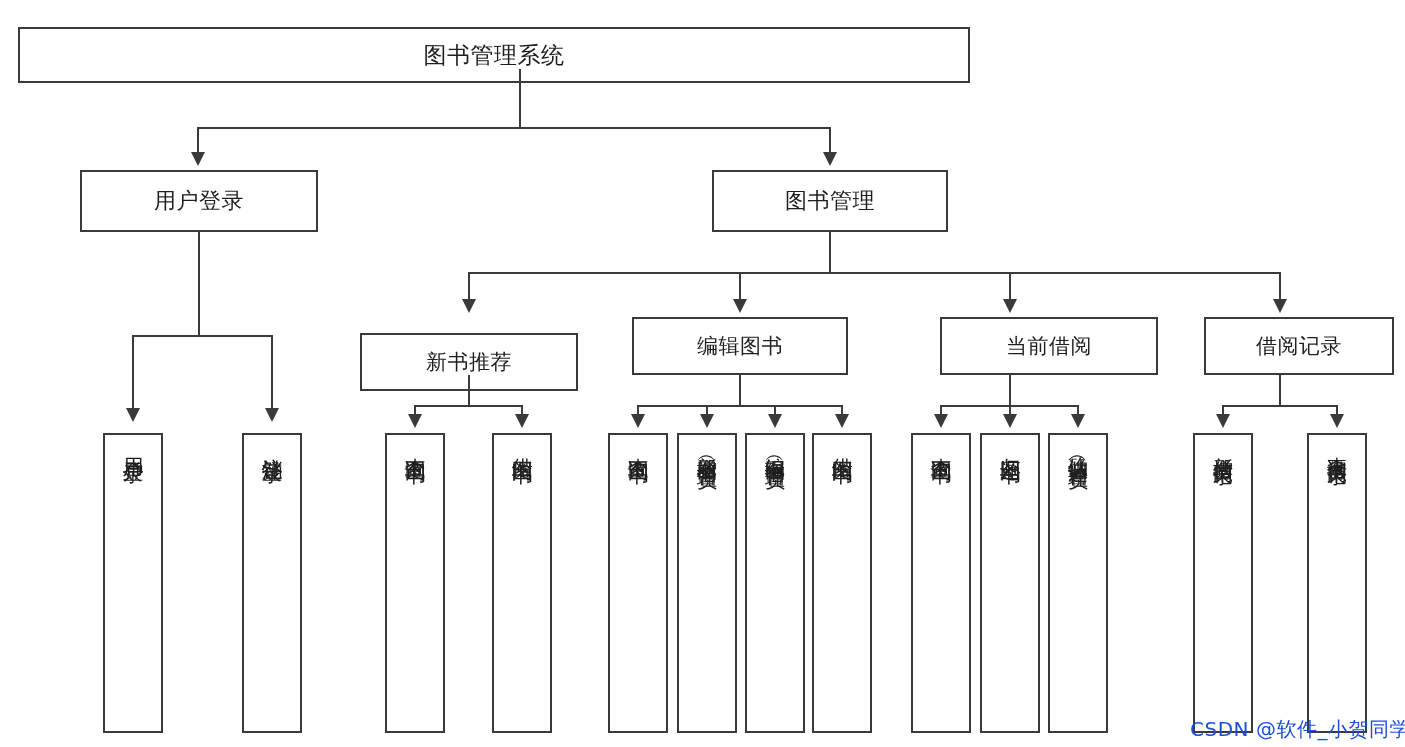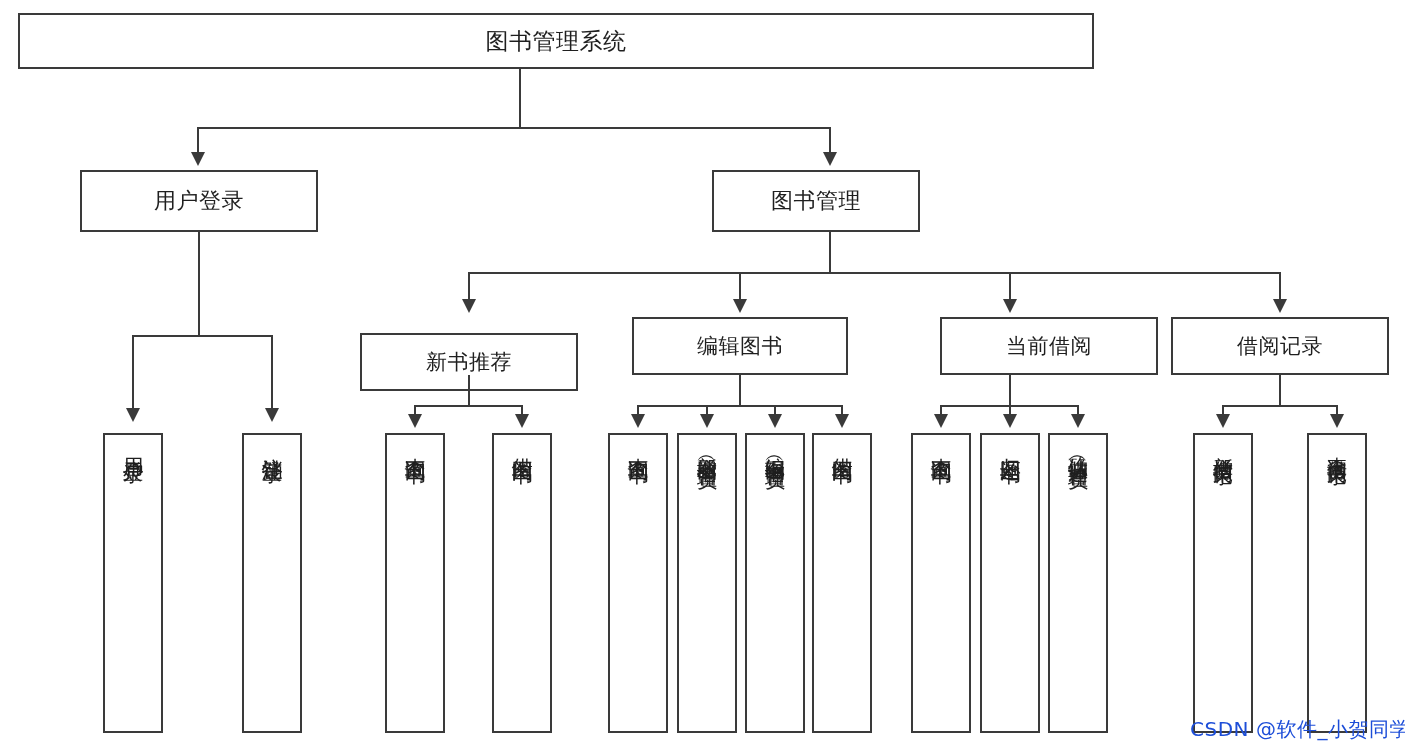--- a/index.html
+++ b/index.html
@@ -83,39 +83,39 @@
     white-space: nowrap;
     letter-spacing: 0.5px;
     pointer-events: none;
   }
 </style>
 </head>
 <body>
 
 <div id="diagram-canvas">
 
-  <div class="node root" style="left:18px; top:13px; width:1076px; height:56px;">
+  <div class="node root" style="left:18px; top:27px; width:952px; height:56px;">
     <span class="node-label">图书管理系统</span>
   </div>
 
   <div class="vline" style="left:519px; top:69px; height:59px;"></div>
 
   <div class="hline" style="left:198px; top:127px; width:633px;"></div>
 
   <div class="vline" style="left:197px; top:127px; height:28px;"></div>
   <div class="arrow" style="left:191px; top:152px;"></div>
 
   <div class="vline" style="left:829px; top:127px; height:28px;"></div>
   <div class="arrow" style="left:823px; top:152px;"></div>
 
   <div class="node level2" style="left:80px; top:170px; width:238px; height:62px;">
     <span class="node-label">用户登录</span>
   </div>
 
-  <div class="node level2" style="left:712px; top:170px; width:208px; height:62px;">
+  <div class="node level2" style="left:712px; top:170px; width:236px; height:62px;">
     <span class="node-label">图书管理</span>
   </div>
 
   <div class="vline" style="left:198px; top:232px; height:104px;"></div>
   <div class="hline" style="left:133px; top:335px; width:140px;"></div>
   <div class="vline" style="left:132px; top:335px; height:76px;"></div>
   <div class="arrow" style="left:126px; top:408px;"></div>
   <div class="vline" style="left:271px; top:335px; height:76px;"></div>
   <div class="arrow" style="left:265px; top:408px;"></div>
 
@@ -132,21 +132,21 @@
 
   <div class="node level3" style="left:360px; top:333px; width:218px; height:58px;">
     <span class="node-label">新书推荐</span>
   </div>
   <div class="node level3" style="left:632px; top:317px; width:216px; height:58px;">
     <span class="node-label">编辑图书</span>
   </div>
   <div class="node level3" style="left:940px; top:317px; width:218px; height:58px;">
     <span class="node-label">当前借阅</span>
   </div>
-  <div class="node level3" style="left:1171px; top:317px; width:218px; height:58px;">
+  <div class="node level3" style="left:1204px; top:317px; width:190px; height:58px;">
     <span class="node-label">借阅记录</span>
   </div>
 
   <div class="vline" style="left:468px; top:375px; height:31px;"></div>
   <div class="hline" style="left:415px; top:405px; width:108px;"></div>
   <div class="vline" style="left:414px; top:405px; height:14px;"></div>
   <div class="arrow" style="left:408px; top:414px;"></div>
   <div class="vline" style="left:521px; top:405px; height:14px;"></div>
   <div class="arrow" style="left:515px; top:414px;"></div>
 

